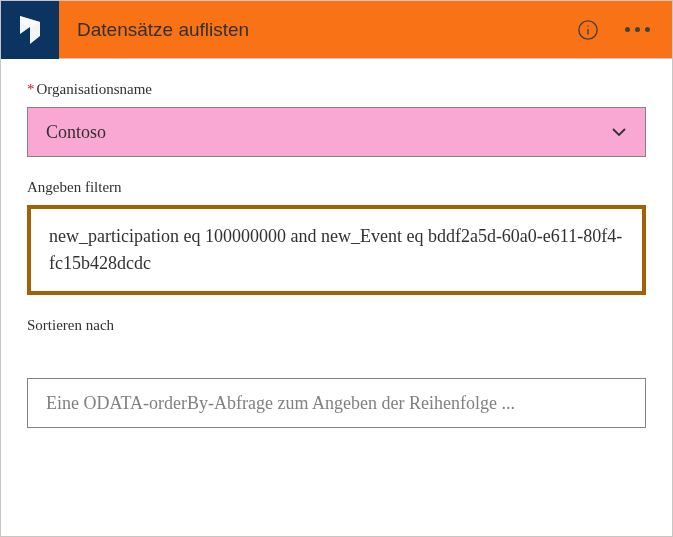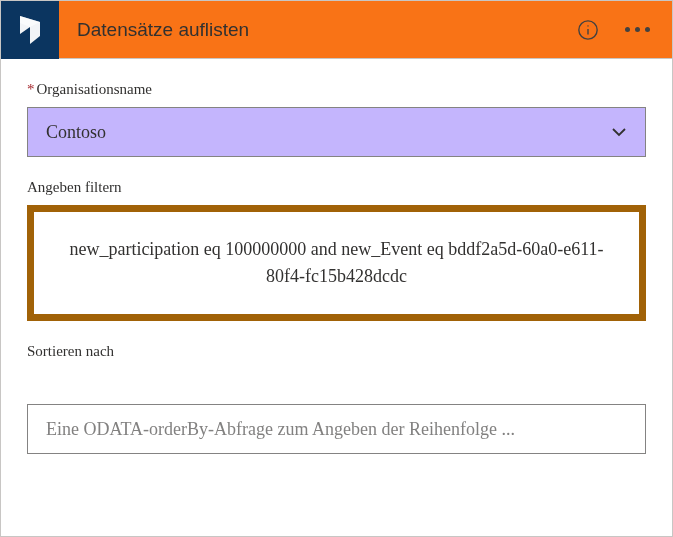--- a/index.html
+++ b/index.html
@@ -95,36 +95,35 @@
       color: #a4262c;
       margin-right: 2px;
     }
     .select-box {
       border: 1px solid #848382;
       height: 50px;
       display: flex;
       align-items: center;
       padding: 0 18px;
       cursor: pointer;
-      background: #c4b5fd;
+      background: #f9a8d4;
     }
     .select-value {
       flex: 1;
       font-size: 18px;
       color: #323130;
     }
     .chevron {
       width: 16px;
       height: 16px;
     }
     .text-box {
-      border: 7px solid #a16207;
-      padding: 24px 18px;
-      background: #fff;
-      text-align: center;
+      border: 4px solid #a16207;
+      padding: 14px 18px;
+      background: #fff;
     }
     .text-value {
       font-size: 18px;
       color: #323130;
       line-height: 1.5;
       word-wrap: break-word;
     }
     .input-box {
       border: 1px solid #848382;
       height: 50px;

